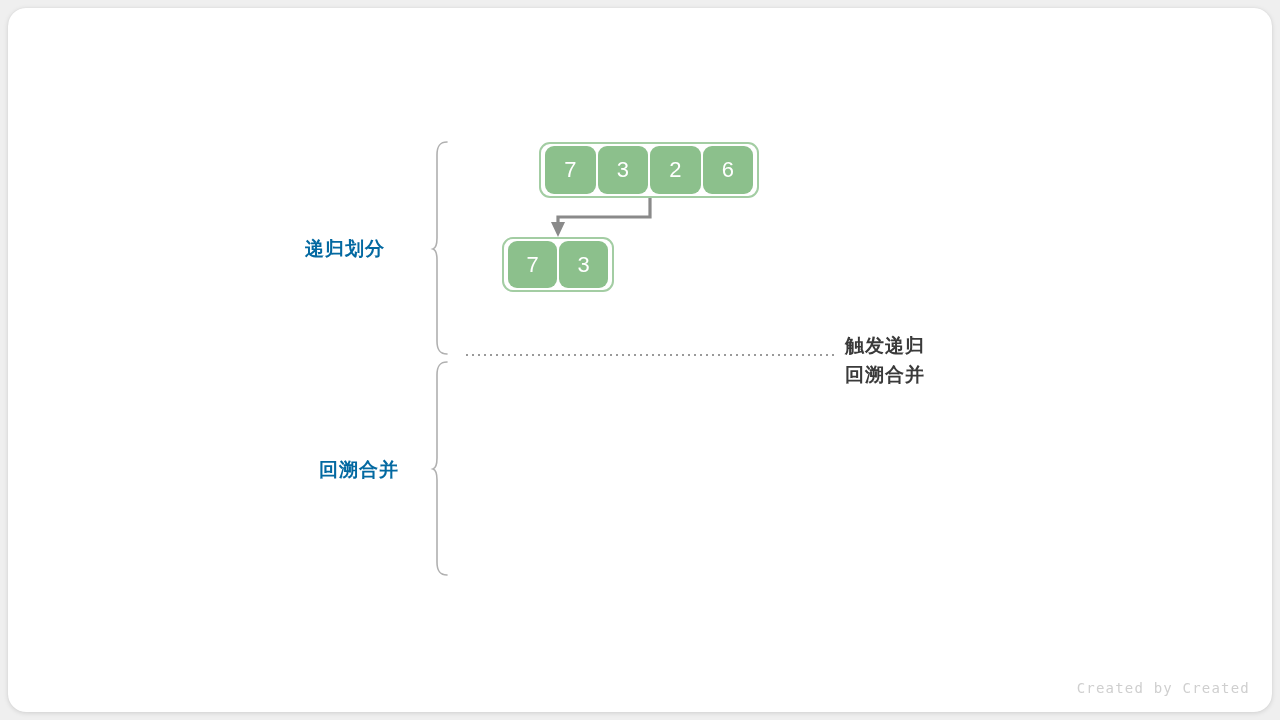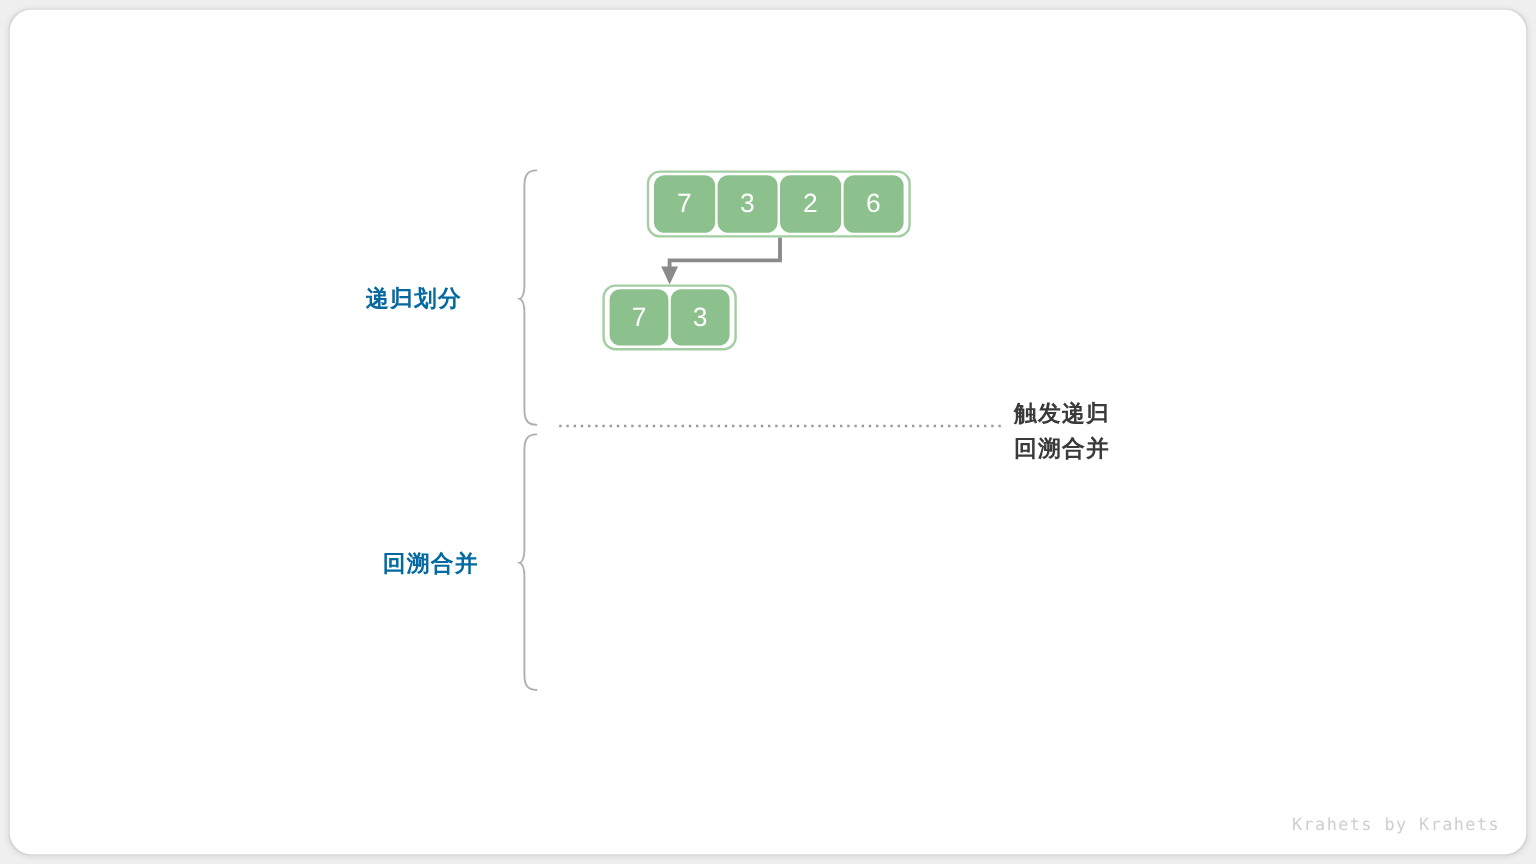--- a/index.html
+++ b/index.html
@@ -171,15 +171,15 @@
   </div>
 
   <div class="side-label" id="label-divide">递归划分</div>
   <div class="side-label" id="label-merge">回溯合并</div>
 
   <div id="note-block">
     <div>触发递归</div>
     <div>回溯合并</div>
   </div>
 
-  <div id="watermark">Krahets by Krahets</div>
+  <div id="watermark">Created by Created</div>
 
 </div>
 
 </body></html>

